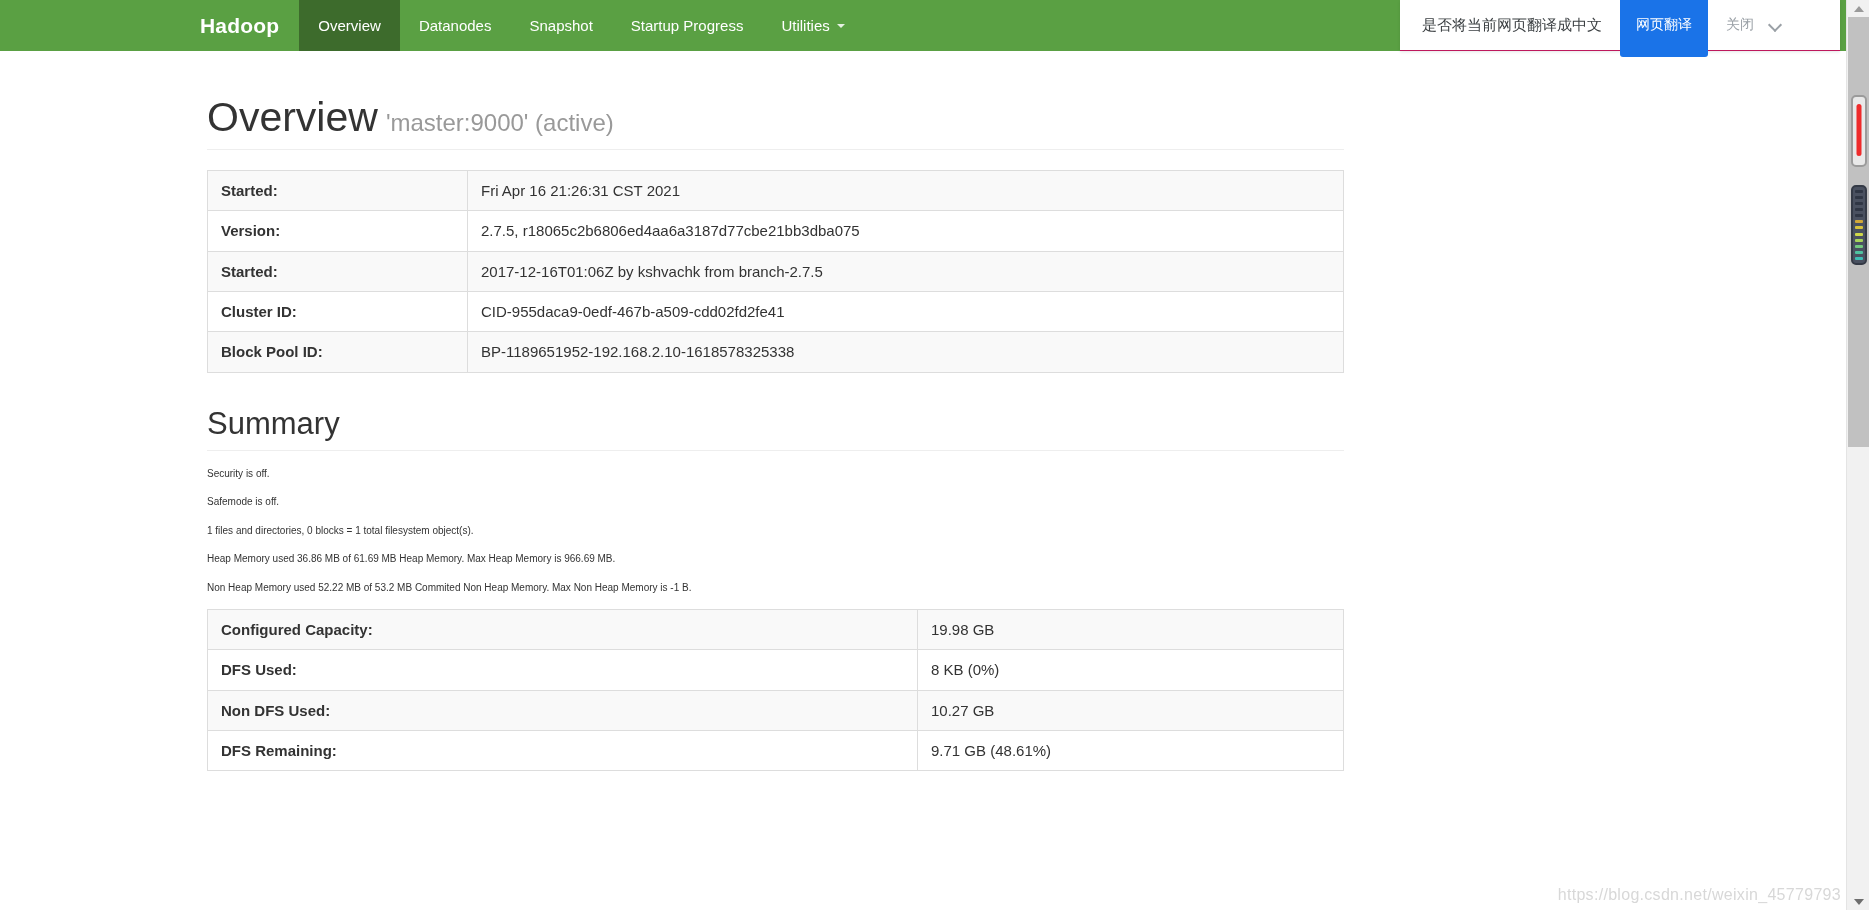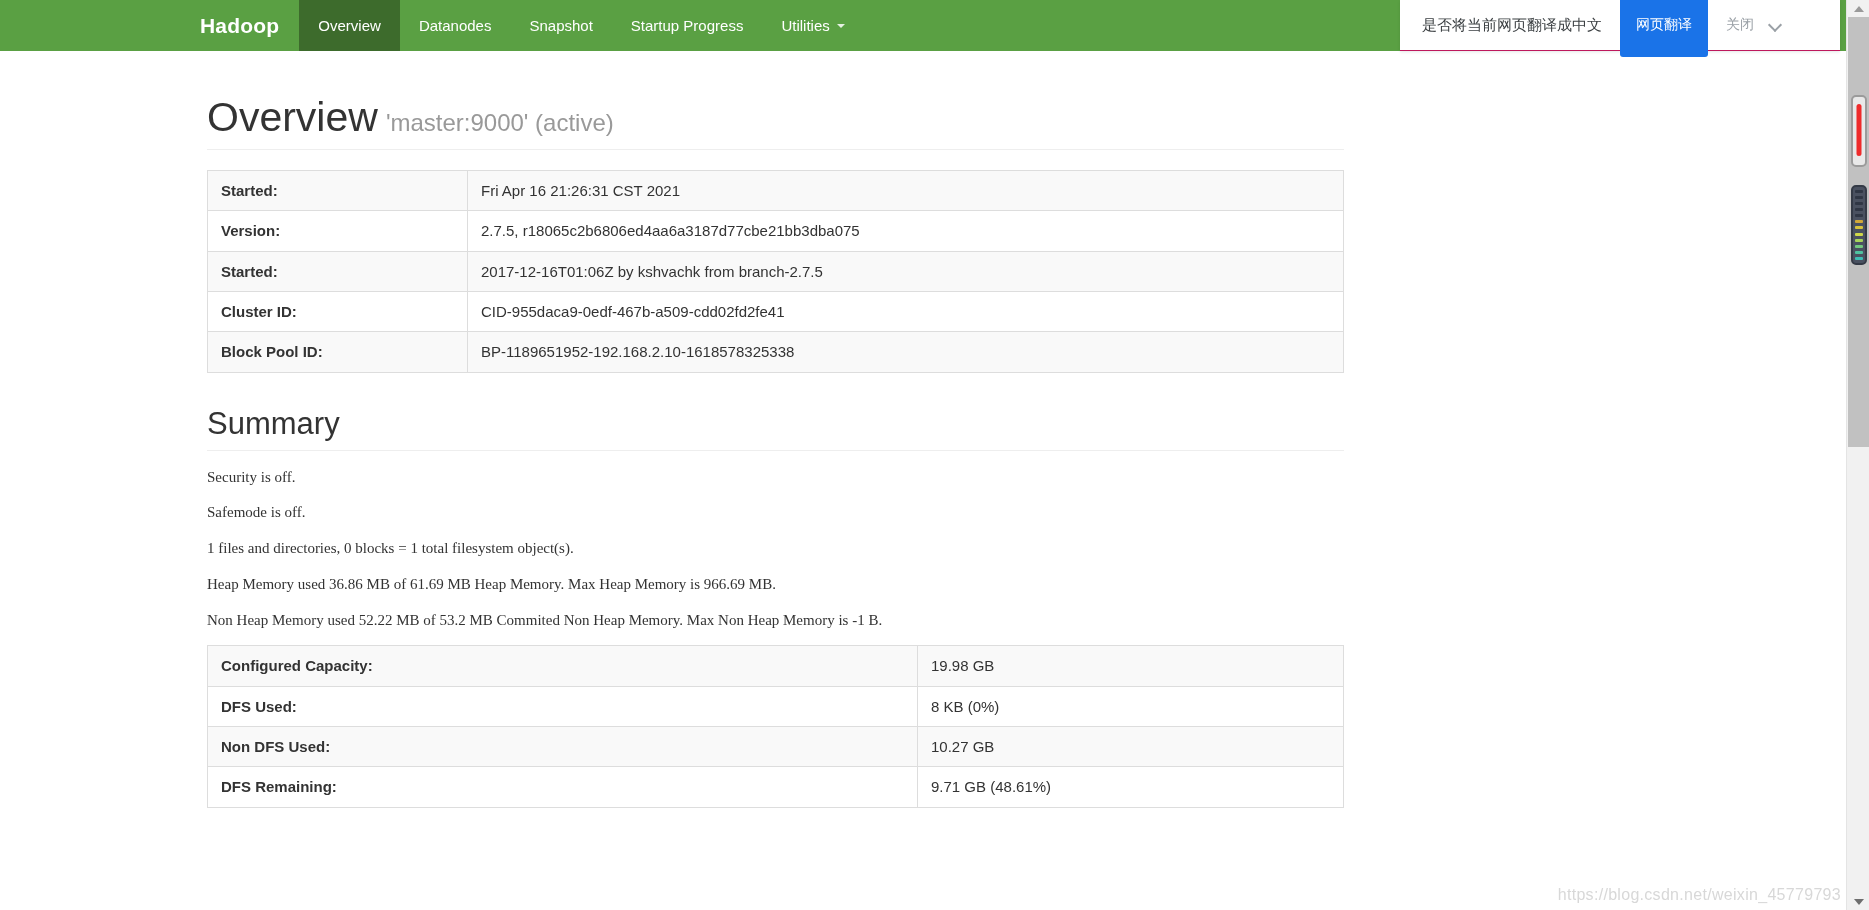--- a/index.html
+++ b/index.html
@@ -191,25 +191,24 @@
   table.info-table tr:nth-child(even) td { background: #ffffff; }
   table.info-table td.key {
     font-weight: bold;
     width: 260px;
   }
 
   table.cap-table td.key { width: 710px; }
 
   .summary-lines { margin-top: 6px; }
   .summary-lines p {
-    font-size: 15px;
+    font-size: 10px;
     color: #333333;
     margin: 0 0 14px 0;
     line-height: 1.45;
-    font-family: Liberation Serif, serif;
   }
 
   
   .scrollbar {
     position: absolute;
     top: 0;
     right: 0;
     width: 23px;
     height: 910px;
     background: #f1f1f1;

